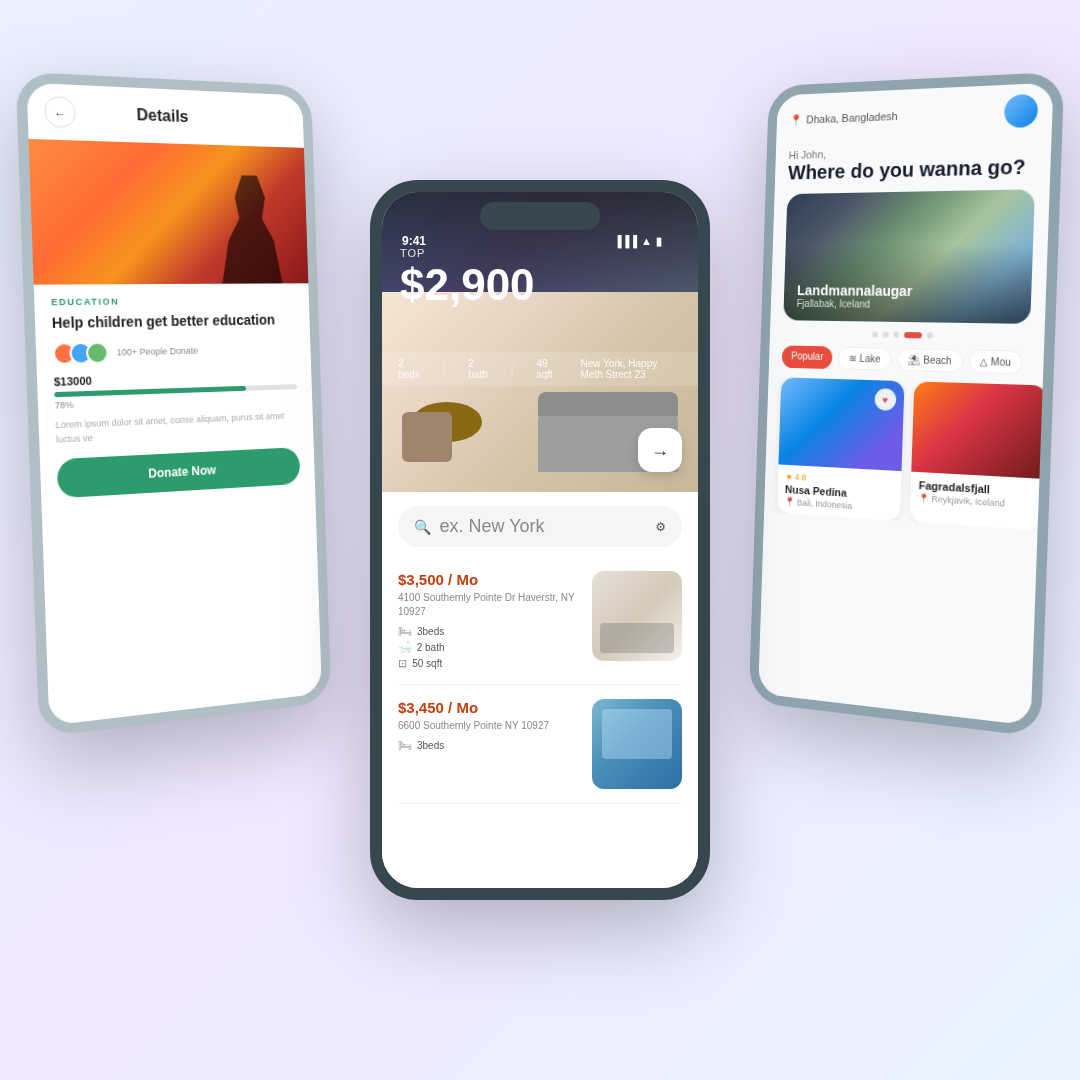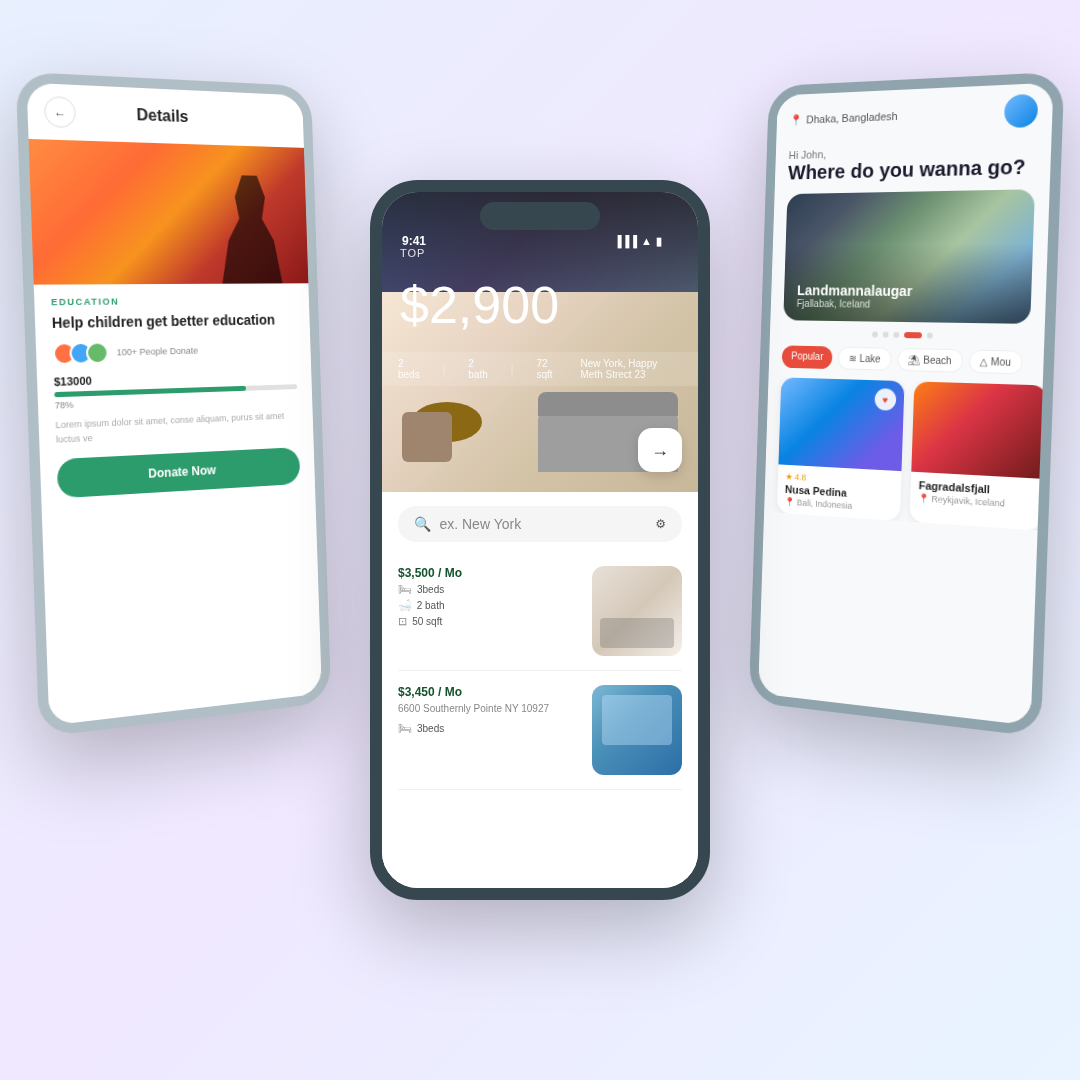--- a/index.html
+++ b/index.html
@@ -193,26 +193,26 @@
       top: 55px;
       left: 18px;
       color: #fff;
     }
 
     .hero-top-label {
       font-size: 11px;
       font-weight: 500;
       letter-spacing: 1px;
       opacity: 0.85;
-      margin-bottom: 20px;
+      margin-bottom: 4px;
     }
 
     .hero-price {
-      font-size: 52px;
-      font-weight: 400;
+      font-size: 44px;
+      font-weight: 700;
       line-height: 1;
     }
 
     .hero-details-bar {
       position: absolute;
       top: 160px;
       left: 0;
       right: 0;
       background: rgba(255,255,255,0.15);
       backdrop-filter: blur(4px);
@@ -260,21 +260,21 @@
     }
 
     .search-bar .search-icon-inner {
       color: #888;
       font-size: 14px;
     }
 
     .search-bar .search-text {
       flex: 1;
       color: #888;
-      font-size: 14px;
+      font-size: 18px;
     }
 
     .search-bar .filter-icon {
       color: #555;
       font-size: 12px;
     }
 
     .listings-section {
       background: #fff;
       padding: 0 16px;
@@ -285,23 +285,23 @@
     .listing-card {
       display: flex;
       gap: 12px;
       padding: 14px 0;
       border-bottom: 1px solid #f0f0f0;
     }
 
     .listing-info { flex: 1; }
 
     .listing-price {
-      font-size: 12px;
+      font-size: 15px;
       font-weight: 700;
-      color: #14532d;
+      color: #c2410c;
       margin-bottom: 3px;
     }
 
     .listing-address {
       font-size: 10px;
       color: #888;
       line-height: 1.4;
       margin-bottom: 6px;
     }
 
@@ -797,41 +797,42 @@
       </div>
       <div class="hero-text">
         <div class="hero-top-label">TOP</div>
         <div class="hero-price">$2,900</div>
       </div>
       <div class="hero-details-bar">
         <span>2 beds</span>
         <span class="sep">|</span>
         <span>2 bath</span>
         <span class="sep">|</span>
-        <span>72 sqft</span>
+        <span>49 sqft</span>
         <span>New York, Happy Meth Strect 23</span>
       </div>
       <div class="hero-arrow-btn">
         <span>→</span>
       </div>
     </div>
 
     <div class="search-section">
       <div class="search-bar">
         <span class="search-icon-inner">🔍</span>
         <span class="search-text">ex. New York</span>
         <span class="filter-icon">⚙</span>
       </div>
     </div>
 
     <div class="listings-section">
 
       <div class="listing-card">
         <div class="listing-info">
           <div class="listing-price">$3,500 / Mo</div>
+          <div class="listing-address">4100 Southernly Pointe Dr Haverstr, NY 10927</div>
           <div class="listing-features">
             <div class="listing-feat">
               <span class="feat-icon">🛏</span>
               <span>3beds</span>
             </div>
             <div class="listing-feat">
               <span class="feat-icon">🛁</span>
               <span>2 bath</span>
             </div>
             <div class="listing-feat">

